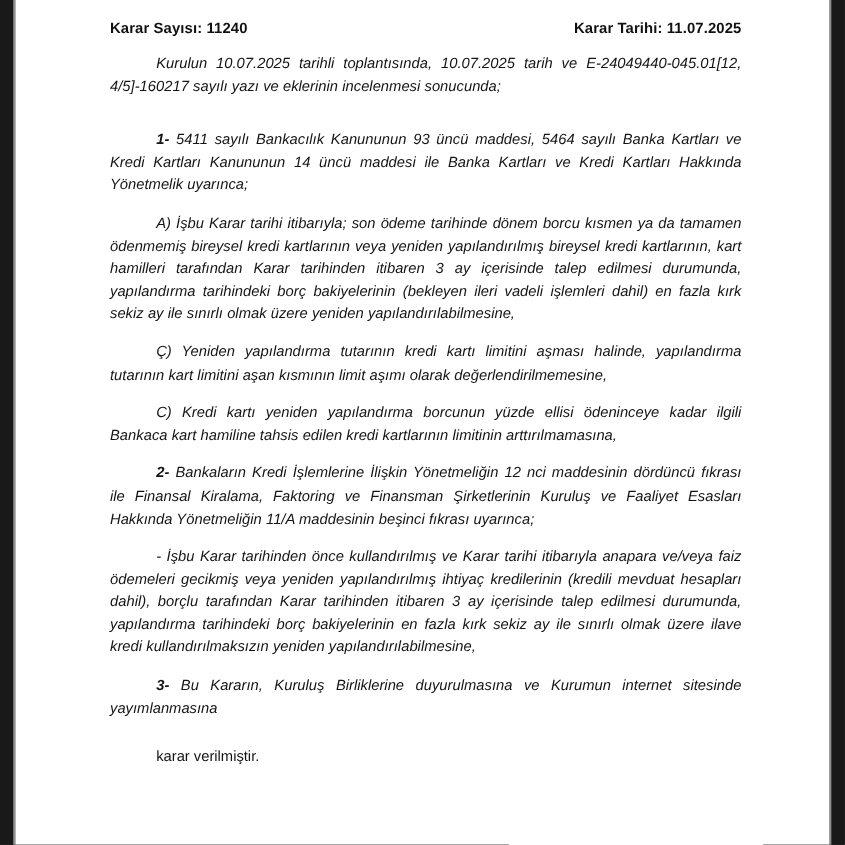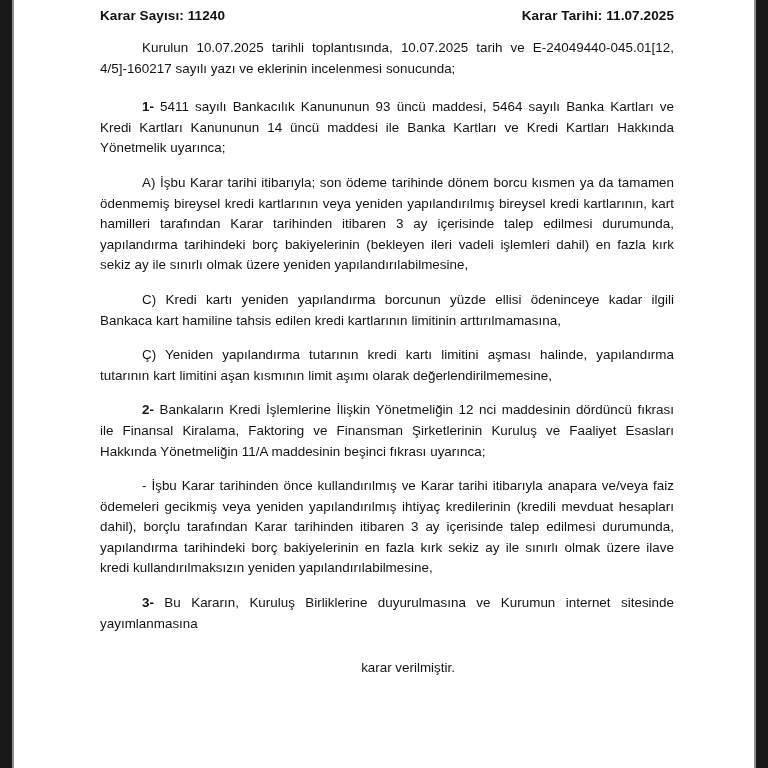--- a/index.html
+++ b/index.html
@@ -50,63 +50,64 @@
 
   .doc-header {
     display: flex;
     justify-content: space-between;
     align-items: baseline;
     font-weight: bold;
     font-size: 13.5px;
     color: #111111;
     letter-spacing: 0.1px;
     margin: 0;
-    padding-top: 7px;
+    padding-top: 17px;
     height: 18px;
     line-height: 17px;
   }
 
   .body-block {
     margin-top: 13px;
   }
 
   p.para {
     margin: 0 0 14px 0;
     font-size: 13.4px;
     line-height: 20.6px;
     color: #141414;
     text-align: justify;
     text-justify: inter-word;
     letter-spacing: 0.02px;
     word-spacing: 0.1px;
+    font-style: italic;
   }
 
   p.para.indent {
     text-indent: 42px;
   }
 
   p.para.tight {
     margin-bottom: 13px;
   }
 
   p.para.gap-before {
-    margin-top: 18px;
+    margin-top: 28px;
   }
 
   .marker {
     font-weight: bold;
   }
 
   .closing {
     text-indent: 42px;
     margin: 24px 0 0 0;
     font-size: 13.4px;
     line-height: 20.6px;
     color: #141414;
-    text-align: center;
+    text-align: left;
   }
 </style>
 </head>
 <body>
 
 <div class="viewport">
 
   <div class="gutter"></div>
   <div class="gutter-edge"></div>
 
@@ -124,25 +125,25 @@
       <p class="para indent gap-before">
         <span class="marker">1-</span><span> 5411 sayılı Bankacılık Kanununun 93 üncü maddesi, 5464 sayılı Banka Kartları ve Kredi Kartları Kanununun 14 üncü maddesi ile Banka Kartları ve Kredi Kartları Hakkında Yönetmelik uyarınca;</span>
       </p>
 
       <p class="para indent">
         <span>A)</span><span> İşbu Karar tarihi itibarıyla; son ödeme tarihinde dönem borcu kısmen ya da tamamen ödenmemiş bireysel kredi kartlarının veya yeniden yapılandırılmış bireysel kredi kartlarının, kart hamilleri tarafından Karar tarihinden itibaren 3 ay içerisinde talep edilmesi durumunda, yapılandırma tarihindeki borç bakiyelerinin (bekleyen ileri vadeli işlemleri dahil) en fazla kırk sekiz ay ile sınırlı olmak üzere yeniden yapılandırılabilmesine,</span>
       </p>
 
 
       <p class="para indent">
-        <span>C)</span><span> Kredi kartı yeniden yapılandırma borcunun yüzde ellisi ödeninceye kadar ilgili Bankaca kart hamiline tahsis edilen kredi kartlarının limitinin arttırılmamasına,</span>
+        <span>Ç)</span><span> Yeniden yapılandırma tutarının kredi kartı limitini aşması halinde, yapılandırma tutarının kart limitini aşan kısmının limit aşımı olarak değerlendirilmemesine,</span>
       </p>
 
       <p class="para indent">
-        <span>Ç)</span><span> Yeniden yapılandırma tutarının kredi kartı limitini aşması halinde, yapılandırma tutarının kart limitini aşan kısmının limit aşımı olarak değerlendirilmemesine,</span>
+        <span>C)</span><span> Kredi kartı yeniden yapılandırma borcunun yüzde ellisi ödeninceye kadar ilgili Bankaca kart hamiline tahsis edilen kredi kartlarının limitinin arttırılmamasına,</span>
       </p>
 
       <p class="para indent">
         <span class="marker">2-</span><span> Bankaların Kredi İşlemlerine İlişkin Yönetmeliğin 12 nci maddesinin dördüncü fıkrası ile Finansal Kiralama, Faktoring ve Finansman Şirketlerinin Kuruluş ve Faaliyet Esasları Hakkında Yönetmeliğin 11/A maddesinin beşinci fıkrası uyarınca;</span>
       </p>
 
       <p class="para indent">
         <span>-</span><span> İşbu Karar tarihinden önce kullandırılmış ve Karar tarihi itibarıyla anapara ve/veya faiz ödemeleri gecikmiş veya yeniden yapılandırılmış ihtiyaç kredilerinin (kredili mevduat hesapları dahil), borçlu tarafından Karar tarihinden itibaren 3 ay içerisinde talep edilmesi durumunda, yapılandırma tarihindeki borç bakiyelerinin en fazla kırk sekiz ay ile sınırlı olmak üzere ilave kredi kullandırılmaksızın yeniden yapılandırılabilmesine,</span>
       </p>
 

